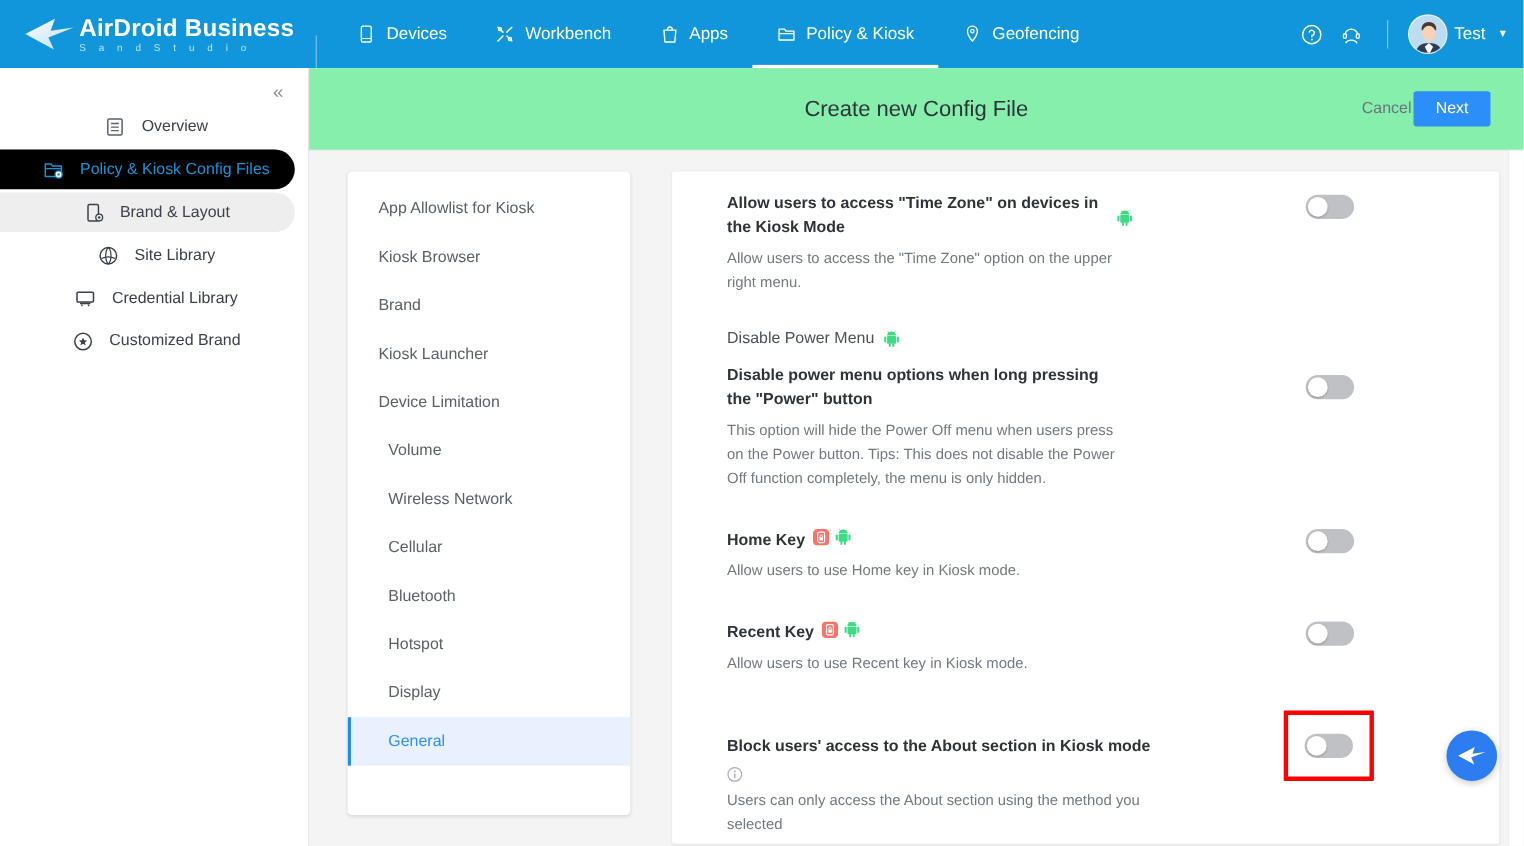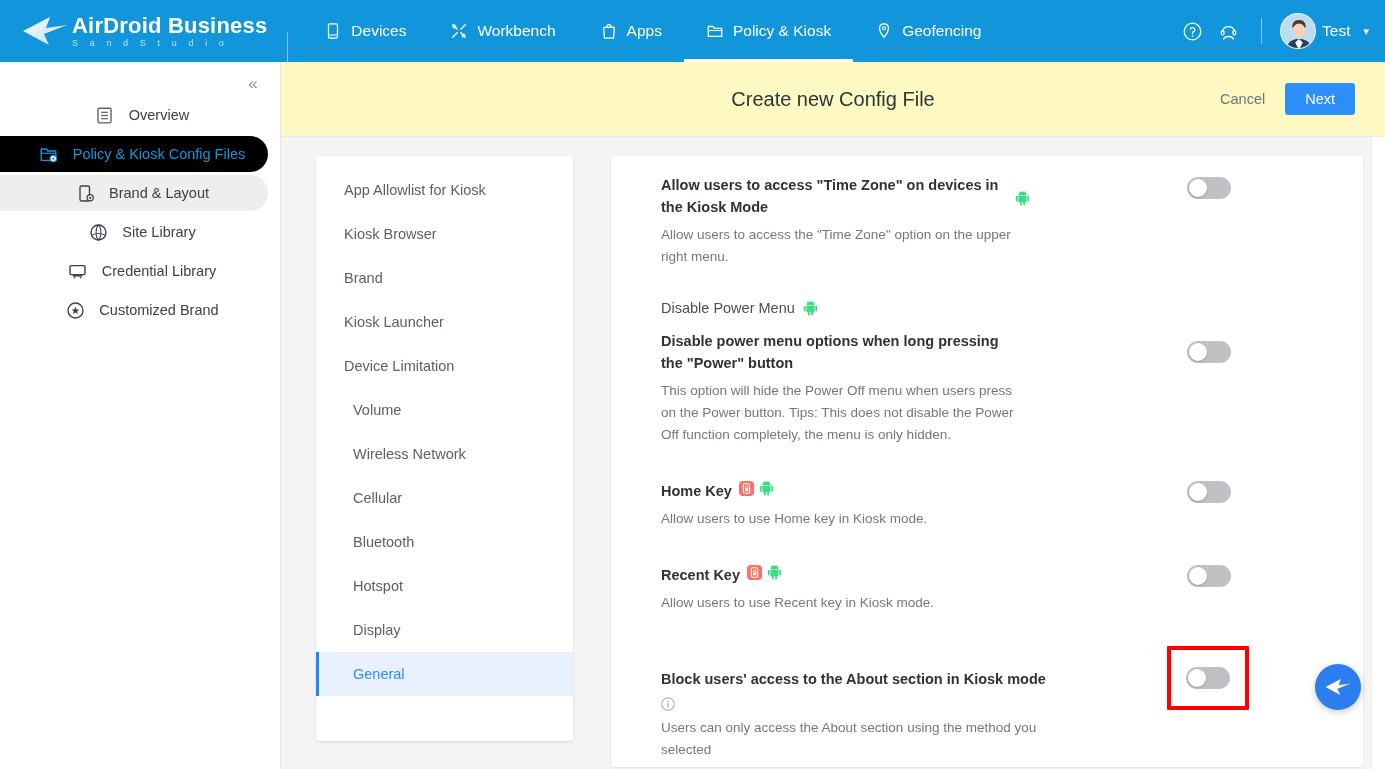--- a/index.html
+++ b/index.html
@@ -102,31 +102,31 @@
     width: 20px; height: 20px; flex: none;
     display: flex; align-items: center; justify-content: center;
   }
   .side-item.selected { background: #000000; color: #1296db; }
   .side-item.hovered  { background: #eeeeee; }
 
   
   .page-header {
     position: absolute; top: 62px; left: 281px;
     width: 1104px; height: 75px;
-    background: #fef9c3;
+    background: #86efac;
     border-bottom: 1px solid #eaeaea;
     display: flex; align-items: center;
   }
   .page-title {
     position: absolute; left: 0; right: 0; text-align: center;
     font-size: 20px; color: #2e3338; pointer-events: none;
   }
   .ph-actions {
     margin-left: auto; display: flex; align-items: center;
-    gap: 18px; padding-right: 30px; z-index: 2;
+    padding-right: 30px; z-index: 2;
   }
   .btn-cancel {
     color: #6b7280; font-size: 14.5px; cursor: pointer; background: none;
     border: none; font-family: inherit; padding: 4px 2px;
   }
   .btn-next {
     background: #2c8ef8; color: #ffffff; border: none;
     font-size: 14.5px; font-family: inherit;
     padding: 8px 20px; border-radius: 3px; cursor: pointer;
   }

